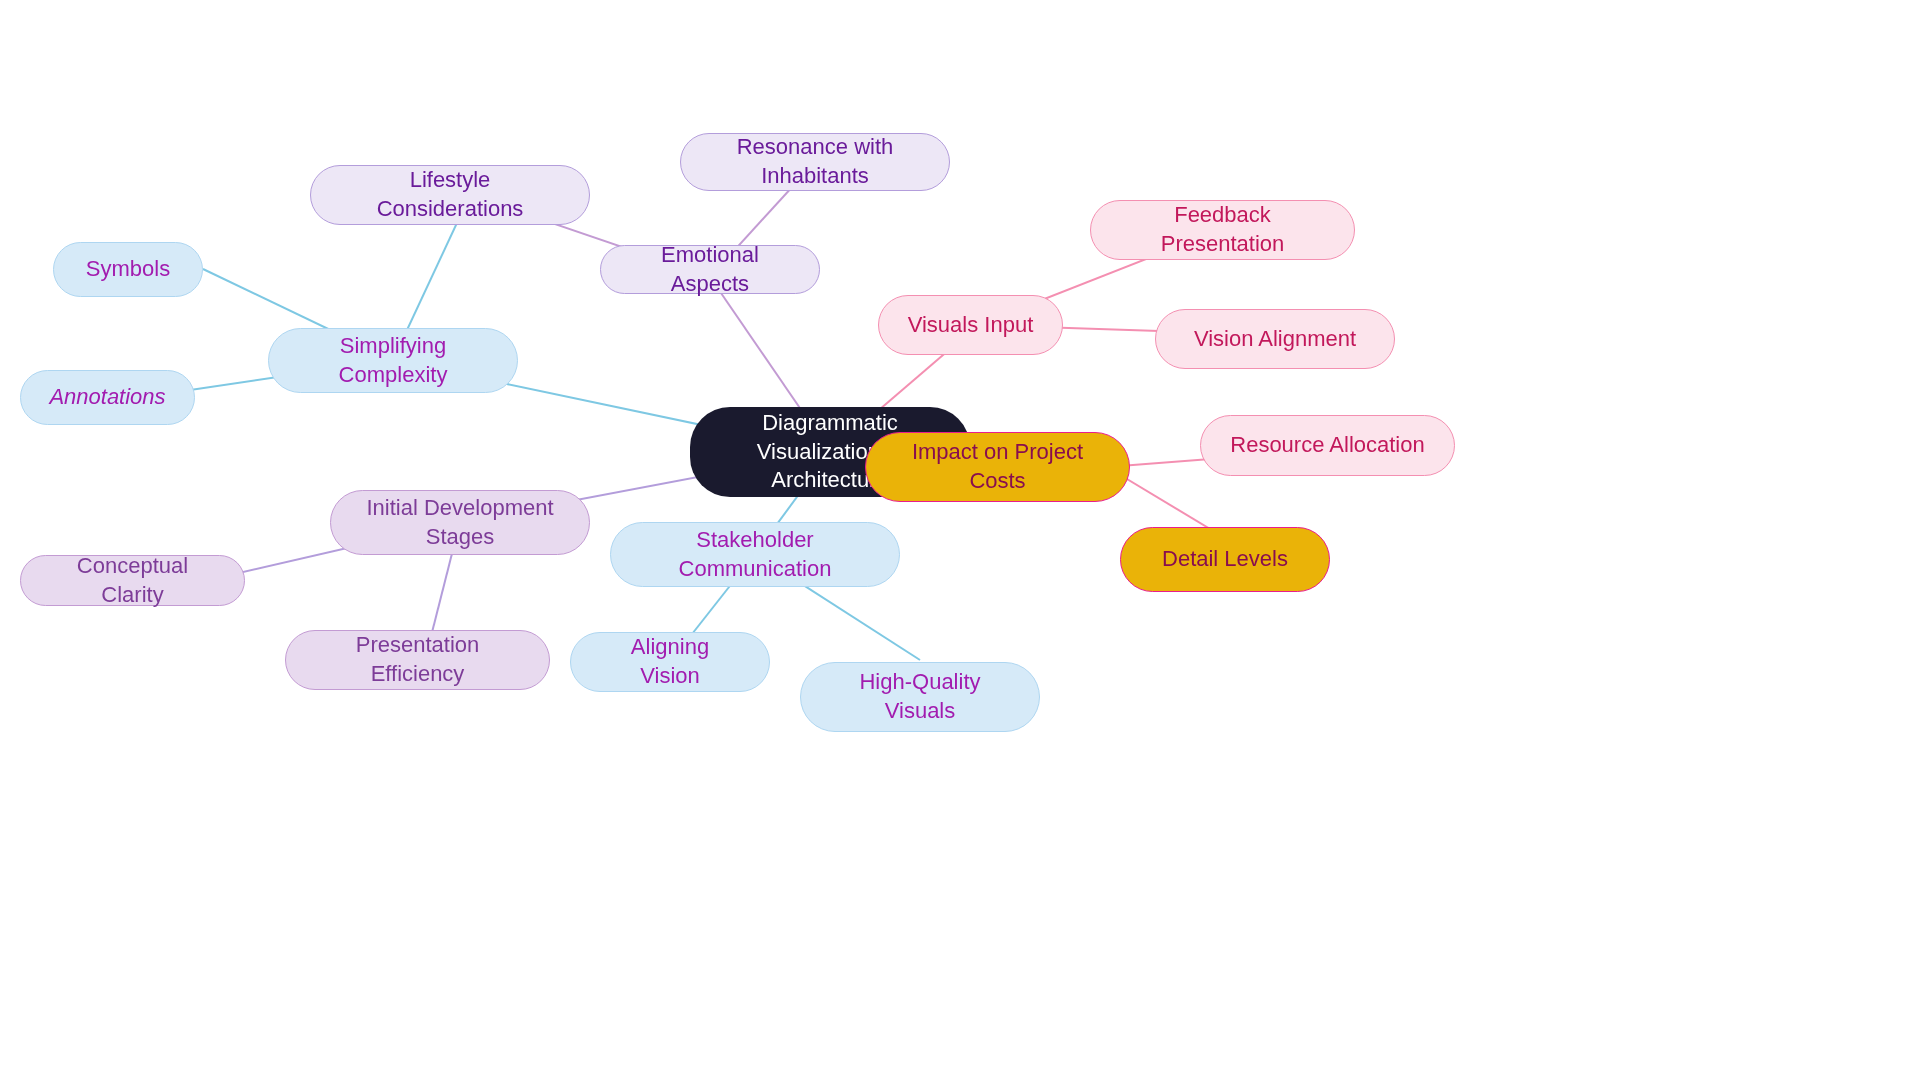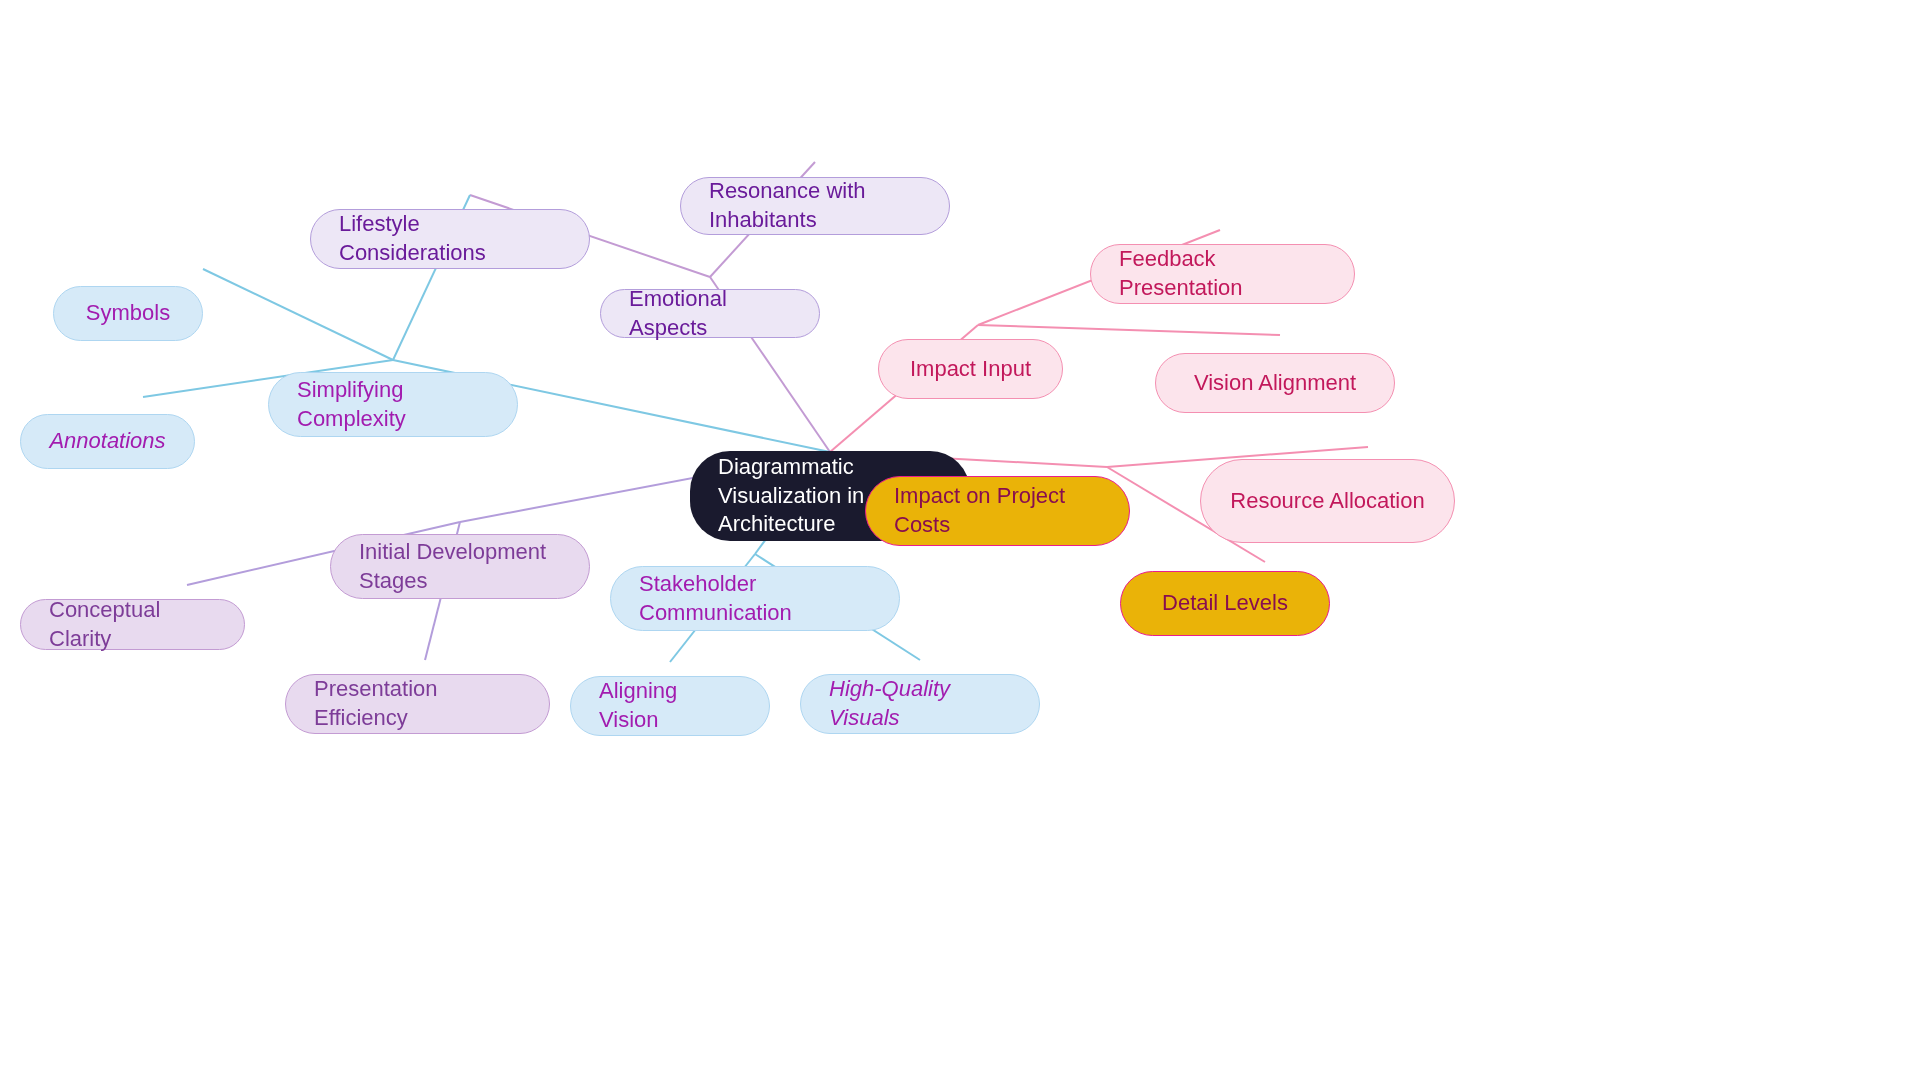--- a/index.html
+++ b/index.html
@@ -18,27 +18,26 @@
       height: 1083px;
       pointer-events: none;
       z-index: 0;
     }
     .node {
       position: absolute;
       border-radius: 50px;
       display: flex;
       align-items: center;
       justify-content: center;
-      text-align: left;
+      text-align: center;
       font-size: 22px;
       font-weight: 400;
       z-index: 1;
       padding: 0 28px;
       line-height: 1.3;
-      margin-top: 44px;
     }
     .node-center {
       background: #1a1a2e;
       color: #ffffff;
       font-size: 22px;
       font-weight: 500;
       border-radius: 40px;
       width: 280px;
       height: 90px;
     }
@@ -154,39 +153,39 @@
 </div>
 
 <div class="node node-blue" style="left: 610px; top: 522px; width: 290px; height: 65px;">
   <span>Stakeholder Communication</span>
 </div>
 
 <div class="node node-blue" style="left: 570px; top: 632px; width: 200px; height: 60px;">
   <span>Aligning Vision</span>
 </div>
 
-<div class="node node-blue" style="left: 800px; top: 630px; width: 240px; height: 60px; font-style: italic;">
+<div class="node node-blue" style="left: 800px; top: 662px; width: 240px; height: 70px;">
   <span>High-Quality Visuals</span>
 </div>
 
 <div class="node node-pink" style="left: 878px; top: 295px; width: 185px; height: 60px;">
-  <span>Impact Input</span>
+  <span>Visuals Input</span>
 </div>
 
 <div class="node node-pink" style="left: 1090px; top: 200px; width: 265px; height: 60px;">
   <span>Feedback Presentation</span>
 </div>
 
 <div class="node node-pink" style="left: 1155px; top: 309px; width: 240px; height: 60px;">
   <span>Vision Alignment</span>
 </div>
 
 <div class="node node-pink-dark" style="left: 865px; top: 432px; width: 265px; height: 70px;">
   <span>Impact on Project Costs</span>
 </div>
 
-<div class="node node-pink" style="left: 1200px; top: 415px; width: 255px; height: 84px;">
+<div class="node node-pink" style="left: 1200px; top: 415px; width: 255px; height: 61px;">
   <span>Resource Allocation</span>
 </div>
 
 <div class="node node-pink-dark" style="left: 1120px; top: 527px; width: 210px; height: 65px;">
   <span>Detail Levels</span>
 </div>
 
 </body></html>

